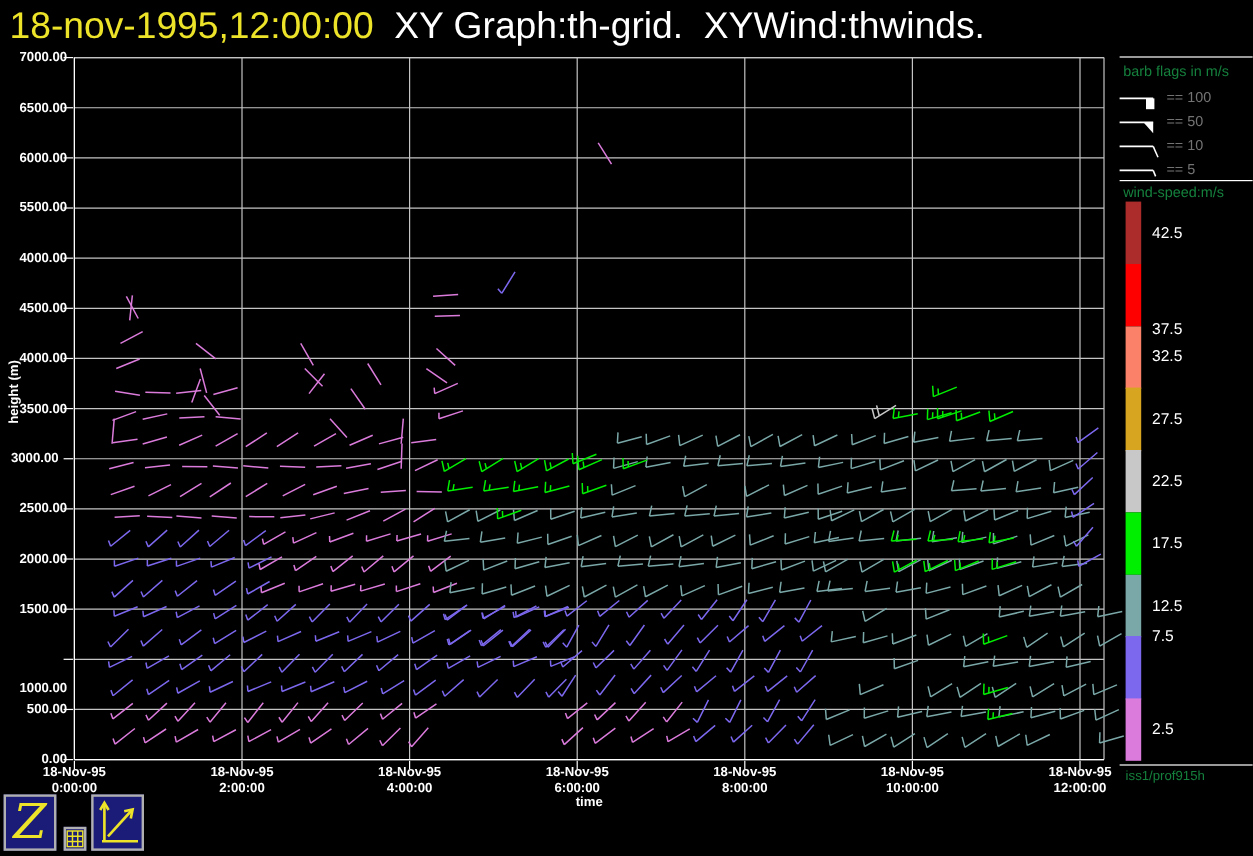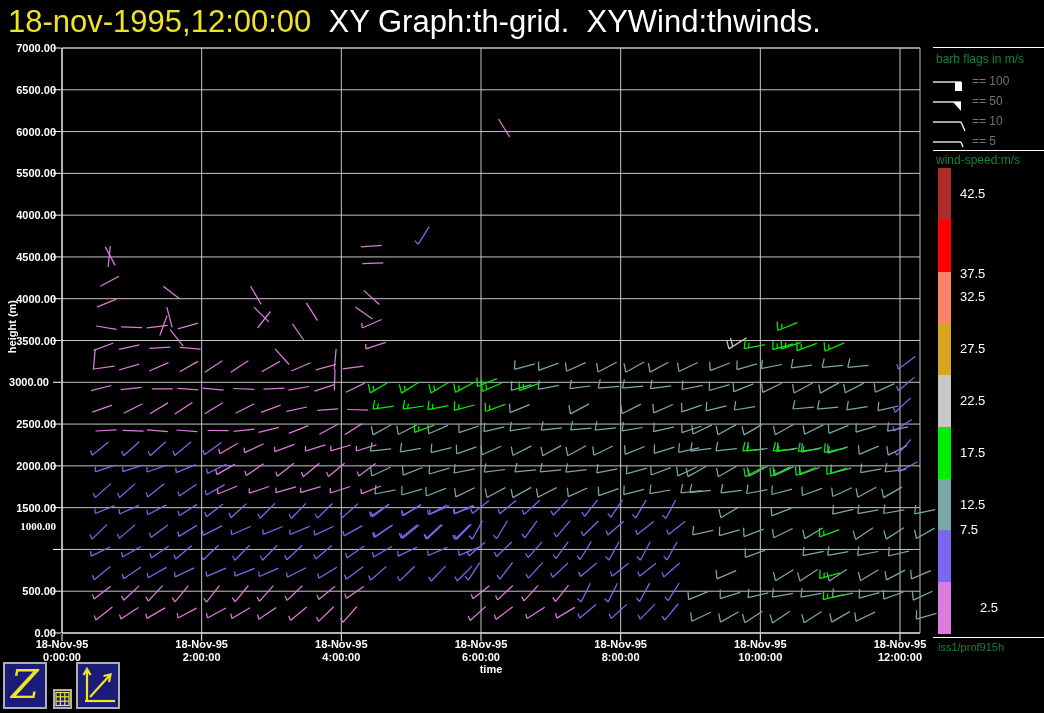--- a/index.html
+++ b/index.html
@@ -518,21 +518,21 @@
     <path d="M93.4,369.8 l1.8,-20.9" stroke="#DB7BDB" stroke-width="1.25" fill="none"></path>
     <path d="M334.3,369.8 l1.8,-20.9" stroke="#DB7BDB" stroke-width="1.25" fill="none"></path>
     <path d="M334.3,390.6 l0.7,-21.0" stroke="#DB7BDB" stroke-width="1.25" fill="none"></path>
   </svg>
 
 <div id="y-title" class="abs">height (m)</div>
 <div id="x-title" class="abs">time</div>
 <div id="y-ticks" class="abs">
     <div class="ytick" style="top: 627px;">0.00</div>
     <div class="ytick" style="top: 585.214px;">500.00</div>
-    <div class="ytick" style="top: 520px; font-family: Liberation Serif, serif;">1000.00</div>
+    <div class="ytick" style="top: 568px;">1000.00</div>
     <div class="ytick" style="top: 501.643px;">1500.00</div>
     <div class="ytick" style="top: 459.857px;">2000.00</div>
     <div class="ytick" style="top: 418.071px;">2500.00</div>
     <div class="ytick" style="top: 376.286px; text-align: center;">3000.00</div>
     <div class="ytick" style="top: 334.5px;">3500.00</div>
     <div class="ytick" style="top: 292.714px;">4000.00</div>
     <div class="ytick" style="top: 250.929px;">4500.00</div>
     <div class="ytick" style="top: 209.143px;">4000.00</div>
     <div class="ytick" style="top: 167.357px;">5500.00</div>
     <div class="ytick" style="top: 125.571px;">6000.00</div>
@@ -604,21 +604,21 @@
       <div class="cb-label" style="top: 341.222px;">27.5</div>
       <div class="cb-seg" style="top: 375.111px; height: 52.2778px; background: rgb(200, 200, 200);"></div>
       <div class="cb-label" style="top: 393px;">22.5</div>
       <div class="cb-seg" style="top: 426.889px; height: 52.2778px; background: rgb(0, 238, 0);"></div>
       <div class="cb-label" style="top: 444.778px;">17.5</div>
       <div class="cb-seg" style="top: 478.667px; height: 52.2778px; background: rgb(122, 167, 167);"></div>
       <div class="cb-label" style="top: 496.556px;">12.5</div>
       <div class="cb-seg" style="top: 530.444px; height: 52.2778px; background: rgb(123, 104, 238);"></div>
       <div class="cb-label" style="top: 522px;">7.5</div>
       <div class="cb-seg" style="top: 582.222px; height: 52.2778px; background: rgb(219, 123, 219);"></div>
-      <div class="cb-label" style="top: 600.111px; margin-left: 20px;">2.5</div>
+      <div class="cb-label" style="top: 600.111px;">2.5</div>
     </div>
   <div class="lg-line" style="top:637px"></div>
   <div class="lg-text" style="left:8px;top:641px;font-size:11px">iss1/prof915h</div>
 </div>
 
 <button class="toolbtn" style="left:3px;top:662px;width:44px;height:47px">
   <svg width="40" height="43" viewBox="0 0 40 43">
     <text x="20" y="34" text-anchor="middle" font-family="DejaVu Serif" font-style="italic" font-size="40" fill="#EDE42A">Z</text>
   </svg>
 </button>

